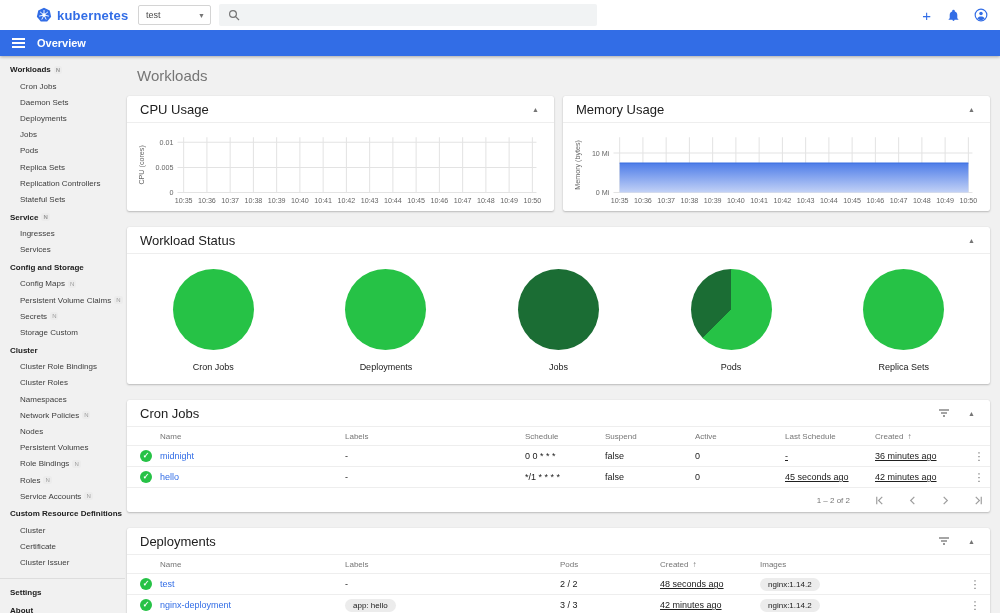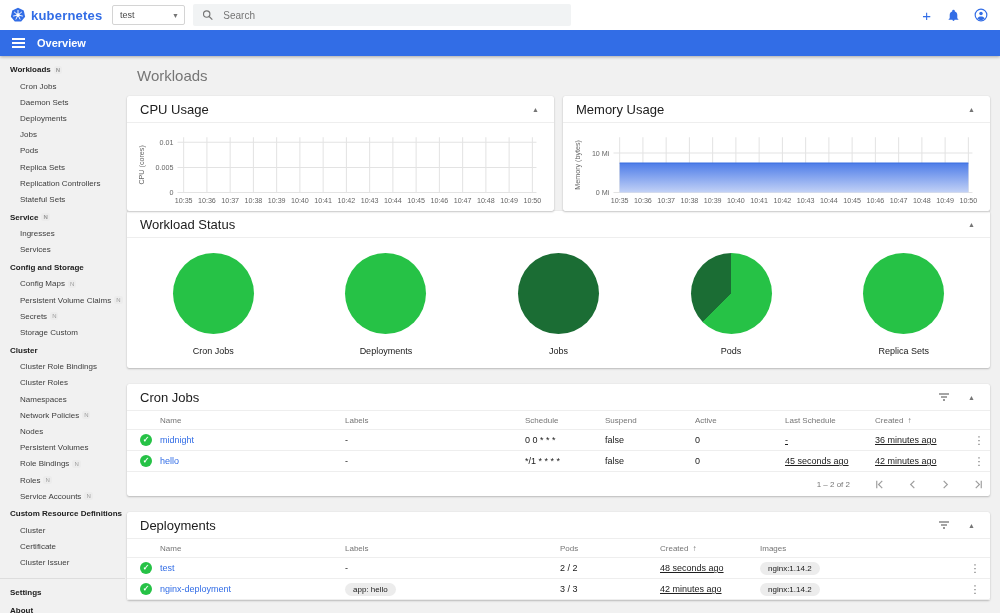--- a/index.html
+++ b/index.html
@@ -1,21 +1,21 @@
 <!DOCTYPE html>
 <html><head>
 <meta charset="utf-8">
 <style>
   * { box-sizing: border-box; margin: 0; padding: 0; }
   html,body { width:1000px; height:613px; overflow:hidden; }
   body { font-family:"Liberation Sans", sans-serif; background:#f1f1f1; color:#202020; }
 
   
   .topbar { height:30px; background:#fff; display:flex; align-items:center; position:relative; z-index:5; }
-  .brand { width:112px; display:flex; align-items:center; gap:5px; padding-left:10px; cursor:pointer; }
+  .brand { width:112px; display:flex; align-items:center; gap:5px; padding-left:10px; cursor:pointer;margin-left:26px; }
   .brand-name { font-size:13px; font-weight:bold; color:#326de6; letter-spacing:.2px; }
   .ns-select { width:73px; height:20px; border:1px solid #d4d4d4; border-radius:2px; background:#fff;
                display:flex; align-items:center; justify-content:space-between; padding:0 5px 0 7px;
                font-size:9px; color:#4a4a4a; cursor:pointer; }
   .ns-caret { font-size:7px; color:#757575; }
   .searchbar { margin-left:8px; width:378px; height:22px; background:#f1f3f4; border-radius:2px;
                display:flex; align-items:center; padding:0 9px; gap:10px; }
   .searchbar input { border:none; outline:none; background:transparent; font-size:10px; color:#333;
                      font-family:"Liberation Sans", sans-serif; width:100%; }
   .searchbar input::placeholder { color:#757575; }
@@ -52,21 +52,21 @@
   .caret-btn { background:none; border:none; color:#757575; font-size:7px; cursor:pointer; padding:2px; }
   .filter-btn { background:none; border:none; cursor:pointer; padding:2px; display:flex; }
 
   .charts-row { display:flex; gap:9px; }
   .charts-row .card { flex:1; }
   .chart-body { padding:6px 10px 2px 4px; }
   .linechart { width:100%; height:80px; display:block; }
   .linechart text { font-family:"Liberation Sans", sans-serif; }
 
   
-  .status-card { margin-top:0; }
+  .status-card { margin-top:16px; }
   .pies { display:flex; justify-content:space-around; align-items:flex-start; padding:15px 0 12px 0; }
   .pie-col { display:flex; flex-direction:column; align-items:center; gap:12px; }
   .pie { width:81px; height:81px; border-radius:50%; }
   .pie-label { font-size:9px; color:#202020; }
 
   
   .table-card { margin-top:16px; }
   .grid-row { display:grid; align-items:center; min-height:21px; border-bottom:1px solid #eee; }
   .cj-grid { grid-template-columns:33px 185px 180px 80px 90px 90px 90px 93px 1fr; }
   .dp-grid { grid-template-columns:33px 185px 215px 100px 100px 1fr 30px; }
@@ -110,21 +110,20 @@
   <div class="ns-select">
     <span>test</span>
     <span class="ns-caret">▼</span>
   </div>
 
   <div class="searchbar">
     <svg width="12" height="12" viewBox="0 0 12 12">
       <circle cx="5" cy="5" r="3.4" fill="none" stroke="#757575" stroke-width="1.2"></circle>
       <line x1="7.6" y1="7.6" x2="11" y2="11" stroke="#757575" stroke-width="1.2"></line>
     </svg>
-    <input placeholder="Search" style="">
   </div>
 
   <div class="topbar-actions">
     <span class="plus-btn">+</span>
     <span class="icon-btn">
       <svg width="13" height="13" viewBox="0 0 24 24">
         <path fill="#326de6" d="M12 22a2 2 0 0 0 2-2h-4a2 2 0 0 0 2 2zm7-5v-6c0-3.1-1.6-5.6-4.5-6.3V4a2.5 2.5 0 0 0-5 0v.7C6.6 5.4 5 7.9 5 11v6l-2 2v1h18v-1l-2-2z"></path>
       </svg>
     </span>
     <span class="icon-btn">

